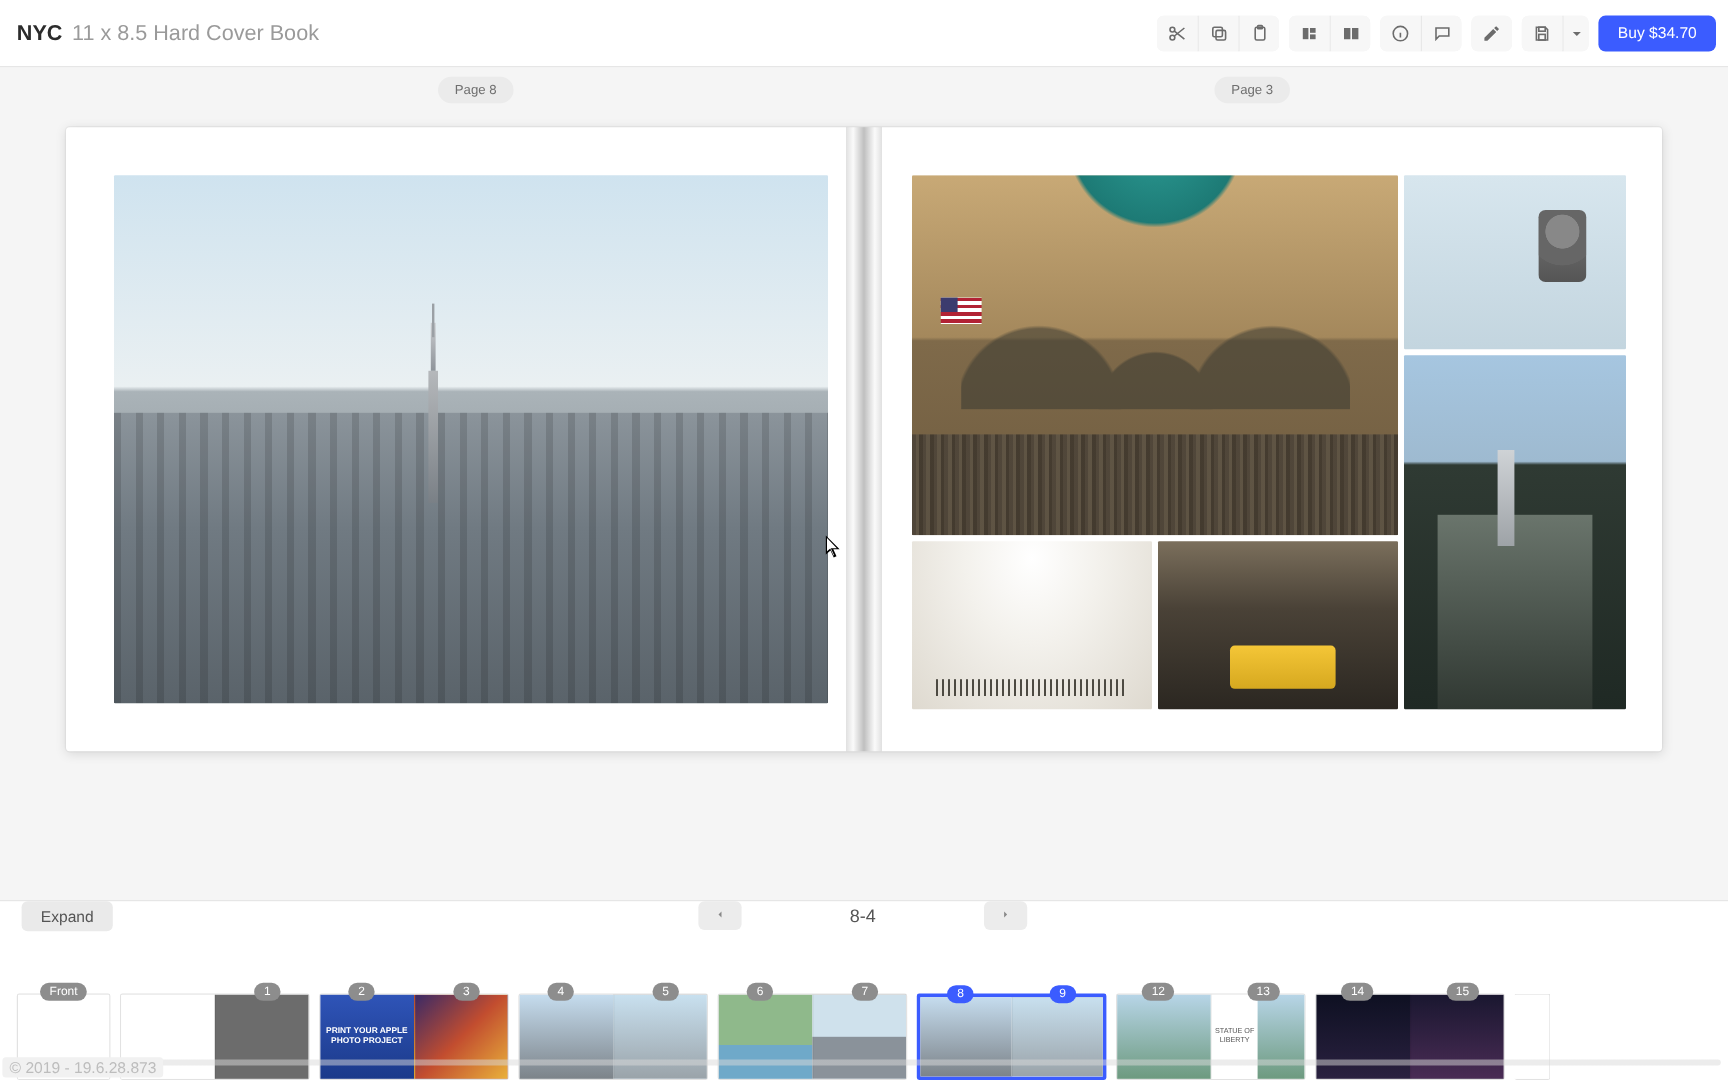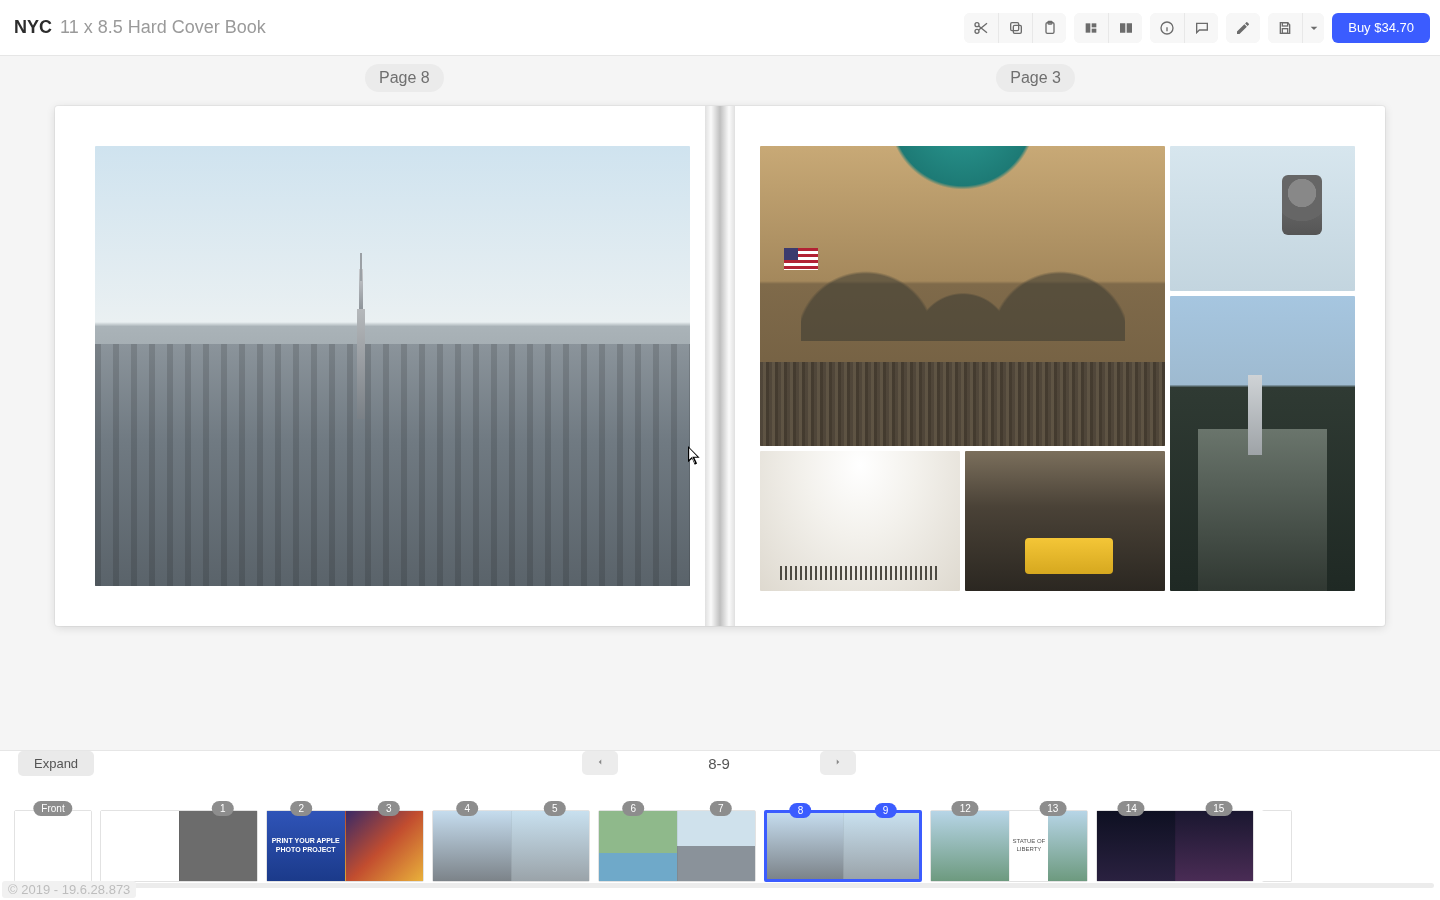--- a/index.html
+++ b/index.html
@@ -88,21 +88,21 @@
   .page-labels{
     width:1330px;
     display:flex;
     justify-content:space-between;
     position:absolute;
     top:18px;
   }
   .page-chip{
     background:#ebebeb;
     color:#6f6f6f;
-    font-size:16px;
+    font-size:11px;
     padding:5px 14px;
     border-radius:14px;
   }
   .page-chip.left{margin-left:310px;}
   .page-chip.right{margin-right:310px;}
 
   .book{
     width:1330px;
     height:520px;
     background:#fff;
@@ -228,21 +228,21 @@
     background:#eaeaea;border:none;border-radius:5px;padding:5px 16px;
     font-size:13px;color:#555;cursor:pointer;
   }
   .pager{margin:0 auto;display:flex;align-items:center;gap:90px;}
   .pager-btn{
     width:36px;height:24px;background:#ececec;border:none;border-radius:5px;
     display:flex;align-items:center;justify-content:center;cursor:pointer;color:#888;
   }
   .pager-label{font-size:15px;color:#555;}
   .strip{
-    flex:1;display:flex;gap:8px;padding:4px 14px 0 14px;overflow:hidden;align-items:center;
+    flex:1;display:flex;gap:8px;padding:4px 14px 0 14px;overflow:hidden;align-items:flex-end;
   }
   .thumb{
     position:relative;
     width:158px;height:72px;
     background:#fff;
     border:1px solid #e2e2e2;
     border-radius:2px;
     flex:0 0 auto;
     display:flex;
     cursor:pointer;
@@ -439,21 +439,21 @@
   <div class="footer-top">
     <button class="expand-btn">Expand</button>
     <div class="pager">
       <button class="pager-btn">
         <span>
           <svg width="10" height="12" viewBox="0 0 24 24" fill="currentColor">
               <path d="M15 6l-6 6 6 6z"></path>
             </svg>
         </span>
       </button>
-      <span class="pager-label">8-9</span>
+      <span class="pager-label">8-4</span>
       <button class="pager-btn">
         <span>
           <svg width="10" height="12" viewBox="0 0 24 24" fill="currentColor">
               <path d="M9 6l6 6-6 6z"></path>
             </svg>
         </span>
       </button>
     </div>
     <div style="width:78px"></div>
   </div>

